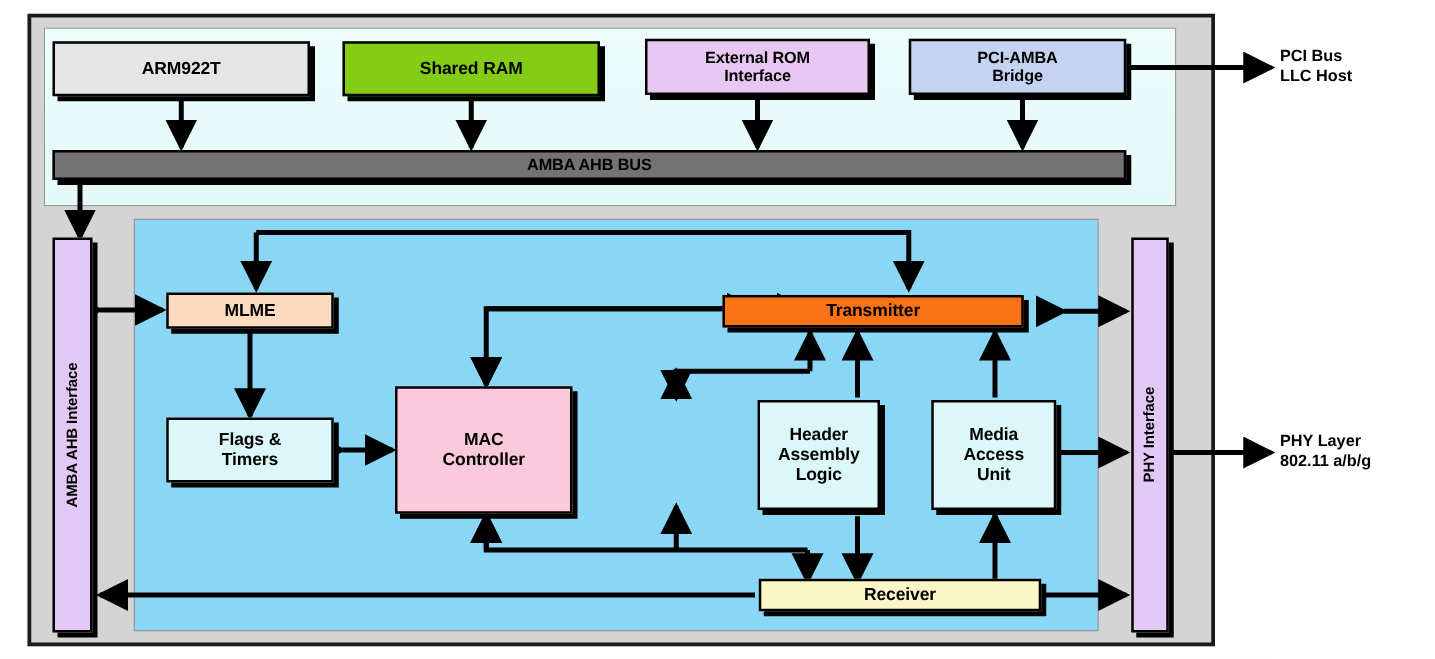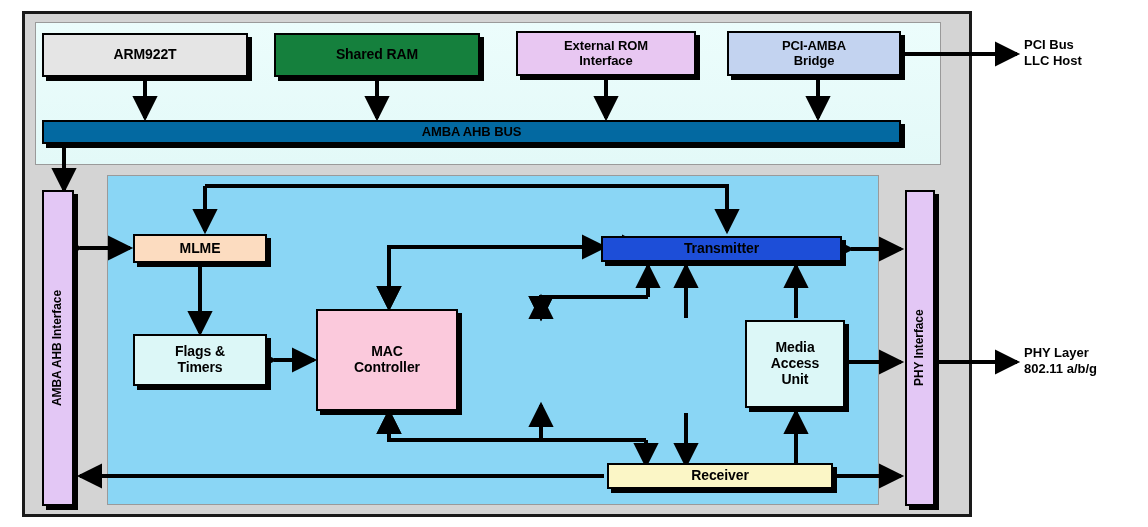--- a/index.html
+++ b/index.html
@@ -170,35 +170,35 @@
       <path d="M796,465 L796,412"></path>
 
       <path d="M604,476 L80,476"></path>
     </g>
   </svg>
 
   <div class="blk" style="left:42px; top:33px; width:206px; height:44px; background:#e5e5e5; font-size:14px;">
     <span class="lbl">ARM922T</span>
   </div>
 
-  <div class="blk" style="left:274px; top:33px; width:206px; height:44px; background:#15803d; font-size:14px;">
+  <div class="blk" style="left:274px; top:33px; width:206px; height:44px; background:#84cc16; font-size:14px;">
     <span class="lbl">Shared RAM</span>
   </div>
 
   <div class="blk" style="left:516px; top:31px; width:180px; height:45px; background:#e8c7f2; font-size:13px; white-space:pre-line;">
     <span class="lbl">External ROM
 Interface</span>
   </div>
 
   <div class="blk" style="left:727px; top:31px; width:174px; height:45px; background:#c3d3f0; font-size:13px; white-space:pre-line;">
     <span class="lbl">PCI-AMBA
 Bridge</span>
   </div>
 
-  <div class="blk" style="left:42px; top:120px; width:859px; height:24px; background:#0369a1; font-size:13px;">
+  <div class="blk" style="left:42px; top:120px; width:859px; height:24px; background:#737373; font-size:13px;">
     <span class="lbl">AMBA AHB BUS</span>
   </div>
 
   <div class="blk vert" style="left:42px; top:190px; width:32px; height:316px; background:#e3c7f5; font-size:12px;">
     <span class="lbl">AMBA AHB Interface</span>
   </div>
 
   <div class="blk vert" style="left:905px; top:190px; width:30px; height:316px; background:#e3c7f5; font-size:12px;">
     <span class="lbl">PHY Interface</span>
   </div>
@@ -211,28 +211,33 @@
     <span class="lbl">Flags &amp;
 Timers</span>
   </div>
 
   <div class="blk" style="left:316px; top:309px; width:142px; height:102px; background:#fbc9dc; font-size:14px; white-space:pre-line;">
     <span class="lbl">MAC
 Controller</span>
   </div>
 
 
+  <div class="blk" style="left:606px; top:320px; width:98px; height:88px; background:#dcf7f7; font-size:14px; white-space:pre-line;">
+    <span class="lbl">Header
+Assembly
+Logic</span>
+  </div>
 
   <div class="blk" style="left:745px; top:320px; width:100px; height:88px; background:#dcf7f7; font-size:14px; white-space:pre-line;">
     <span class="lbl">Media
 Access
 Unit</span>
   </div>
 
-  <div class="blk" style="left:601px; top:236px; width:241px; height:26px; background:#1d4ed8; font-size:14px;">
+  <div class="blk" style="left:578px; top:236px; width:241px; height:26px; background:#f97316; font-size:14px;">
     <span class="lbl">Transmitter</span>
   </div>
 
   <div class="blk" style="left:607px; top:463px; width:226px; height:26px; background:#fbf6c6; font-size:14px;">
     <span class="lbl">Receiver</span>
   </div>
 
   <div class="extlabel" style="left:1024px; top:37px;">
     <div>PCI Bus</div>
     <div>LLC Host</div>

